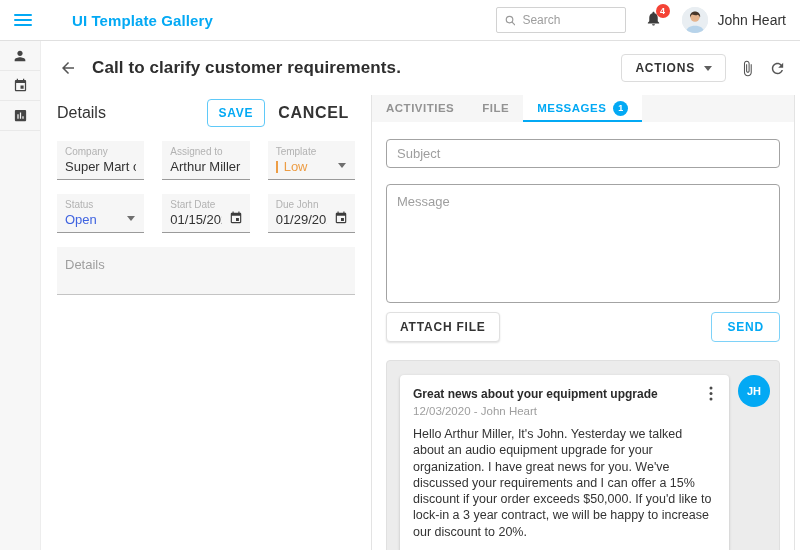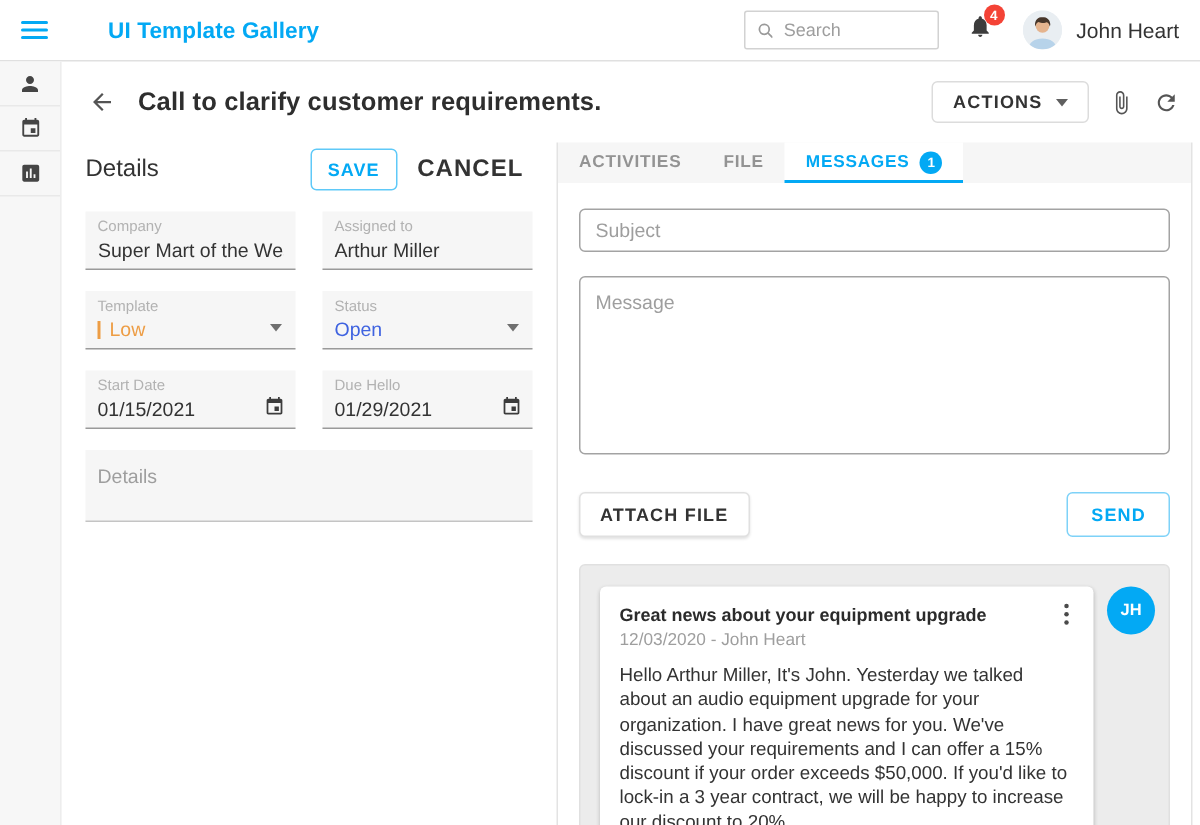--- a/index.html
+++ b/index.html
@@ -36,21 +36,21 @@
   .icon-btn { display:flex; align-items:center; cursor:pointer; background:none; border:none; padding:0; }
 
   .content-row { display:flex; align-items:stretch; gap:16px; padding:0 5px 0 16px; flex:1; }
 
   
   .details-col { width:298px; flex-shrink:0; }
   .d-head { display:flex; align-items:center; margin:3px 0 13px; }
   .d-title { font-size:16px; font-weight:400; color:#333; }
   .save-btn { margin-left:auto; color:#03a9f4; border:1px solid #5fc9f8; border-radius:4px; padding:6px 11px; font-size:12px; font-weight:bold; letter-spacing:.7px; background:#fff; cursor:pointer; font-family:inherit; }
   .cancel-btn { border:none; background:none; color:#333; font-size:16px; font-weight:bold; letter-spacing:.7px; padding:6px 6px; margin-left:7px; cursor:pointer; font-family:inherit; }
-  .form-grid { display:grid; grid-template-columns:1fr 1fr; column-gap:18px; row-gap:14px; }
+  .form-grid { display:grid; grid-template-columns:1fr 1fr 1fr; column-gap:18px; row-gap:14px; }
   .field { position:relative; background:#f6f6f6; border-bottom:1px solid #9a9a9a; padding:4px 8px 3px; cursor:text; }
   .field.select { cursor:pointer; }
   .f-label { display:block; font-size:10px; color:#b2b2b2; line-height:13px; }
   .f-input { display:block; width:100%; border:none; background:transparent; outline:none; font-size:13px; font-weight:500; color:#333; padding:1px 0 2px; font-family:inherit; }
   .has-icon .f-input { padding-right:20px; }
   .f-value { display:flex; align-items:center; font-size:13px; font-weight:500; padding:1px 0 2px; }
   .priority-val { color:#ed9d45; }
   .pbar { display:inline-block; width:2px; height:12px; background:#ed9d45; margin-right:6px; }
   .status-val { color:#3f63e0; }
   .caret-icon { position:absolute; right:9px; bottom:11px; width:0; height:0; border-left:4px solid transparent; border-right:4px solid transparent; border-top:5px solid #6f6f6f; }
@@ -61,21 +61,21 @@
   
   .tab-panel { flex:1; background:#fff; border:1px solid #e3e3e3; border-top:none; display:flex; flex-direction:column; }
   .tab-strip { display:flex; background:#f6f6f6; }
   .tab { padding:0 14px; height:27px; line-height:27px; font-size:11.5px; font-weight:bold; color:#939393; letter-spacing:.5px; cursor:pointer; }
   .tab.selected { background:#fff; color:#03a9f4; position:relative; display:flex; align-items:center; gap:7px; }
   .tab.selected::after { content:""; position:absolute; left:0; right:0; bottom:0; height:2px; background:#03a9f4; }
   .tab-badge { width:15px; height:15px; border-radius:50%; background:#03a9f4; color:#fff; font-size:9px; font-weight:bold; display:flex; align-items:center; justify-content:center; letter-spacing:0; }
   .tab-content { padding:17px 14px 0; display:flex; flex-direction:column; }
   .subject-input { width:100%; height:29px; border:1px solid #a3a3a3; border-radius:4px; padding:0 10px; font-size:13px; color:#333; outline:none; font-family:inherit; background:#fff; }
   .message-area { margin-top:16px; width:100%; height:119px; border:1px solid #a3a3a3; border-radius:4px; padding:9px 10px; font-size:13px; color:#333; resize:none; outline:none; font-family:inherit; background:#fff; }
-  .msg-btn-row { display:flex; justify-content:space-between; align-items:center; margin-top:25px; }
+  .msg-btn-row { display:flex; justify-content:space-between; align-items:center; margin-top:9px; }
   .attach-btn { border:1px solid #e0e0e0; border-radius:4px; background:#fff; padding:7px 13px; font-size:12px; font-weight:bold; color:#333; letter-spacing:.8px; box-shadow:0 1px 2px rgba(0,0,0,.12); cursor:pointer; font-family:inherit; }
   .send-btn { border:1px solid #7ed2f8; border-radius:4px; background:#fff; padding:7px 15px; font-size:12px; font-weight:bold; color:#03a9f4; letter-spacing:.8px; cursor:pointer; font-family:inherit; }
   .messages-area { margin-top:18px; background:#ececec; border:1px solid #e0e0e0; border-radius:4px; padding:14px 9px 22px 13px; display:flex; align-items:flex-start; }
   .msg-card { flex:1; background:#fff; border-radius:4px; box-shadow:0 1px 3px rgba(0,0,0,.22); padding:10px 13px 13px; }
   .msg-head { display:flex; align-items:center; }
   .msg-title { font-size:12px; font-weight:bold; color:#2b2b2b; }
   .kebab { margin-left:auto; display:flex; padding:1px 3px; cursor:pointer; }
   .msg-meta { font-size:11.5px; color:#9e9e9e; margin-top:3px; }
   .msg-body { font-size:12.5px; color:#333; line-height:1.3; margin-top:9px; }
   .msg-avatar { width:32px; height:32px; border-radius:50%; background:#03a9f4; color:#fff; font-size:11px; font-weight:bold; display:flex; align-items:center; justify-content:center; margin-left:9px; flex-shrink:0; }
@@ -197,21 +197,21 @@
             <div class="field has-icon">
               <label class="f-label">Start Date</label>
               <input class="f-input" value="01/15/2021" style="">
               <span class="cal-icon">
                 <svg width="14" height="14" viewBox="0 0 24 24" fill="#3c3c3c">
                     <path d="M17 12h-5v5h5v-5zM16 1v2H8V1H6v2H5c-1.11 0-1.99.9-1.99 2L3 19c0 1.1.89 2 2 2h14c1.1 0 2-.9 2-2V5c0-1.1-.9-2-2-2h-1V1h-2zm3 18H5V8h14v11z"></path>
                   </svg>
               </span>
             </div>
             <div class="field has-icon">
-              <label class="f-label">Due Hello</label>
+              <label class="f-label">Due John</label>
               <input class="f-input" value="01/29/2021" style="">
               <span class="cal-icon">
                 <svg width="14" height="14" viewBox="0 0 24 24" fill="#3c3c3c">
                     <path d="M17 12h-5v5h5v-5zM16 1v2H8V1H6v2H5c-1.11 0-1.99.9-1.99 2L3 19c0 1.1.89 2 2 2h14c1.1 0 2-.9 2-2V5c0-1.1-.9-2-2-2h-1V1h-2zm3 18H5V8h14v11z"></path>
                   </svg>
               </span>
             </div>
             <div class="area-wrap">
               <textarea class="f-area" placeholder="Details" style=""></textarea>
             </div>

